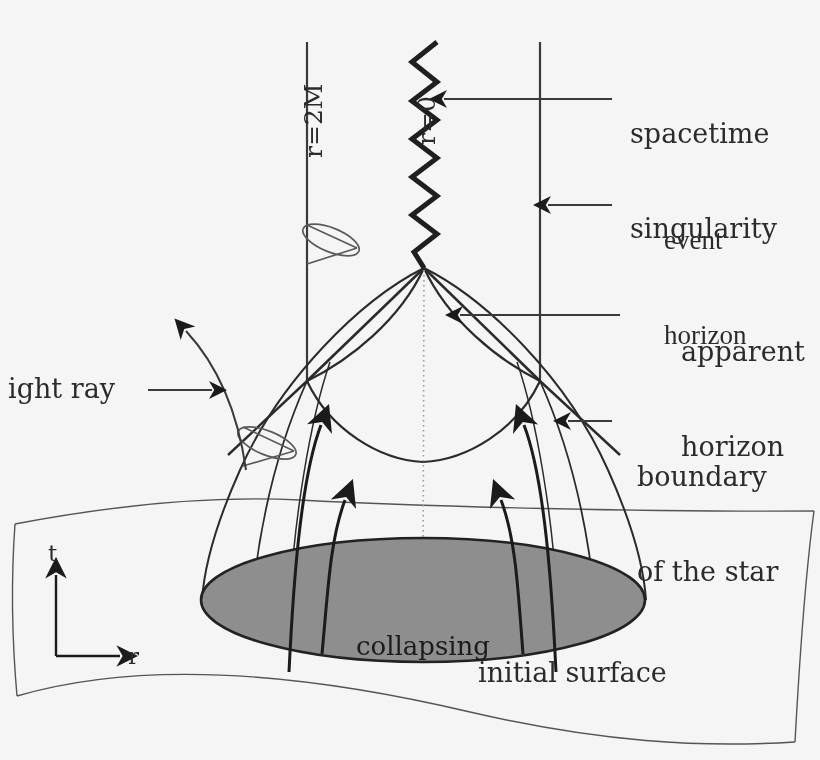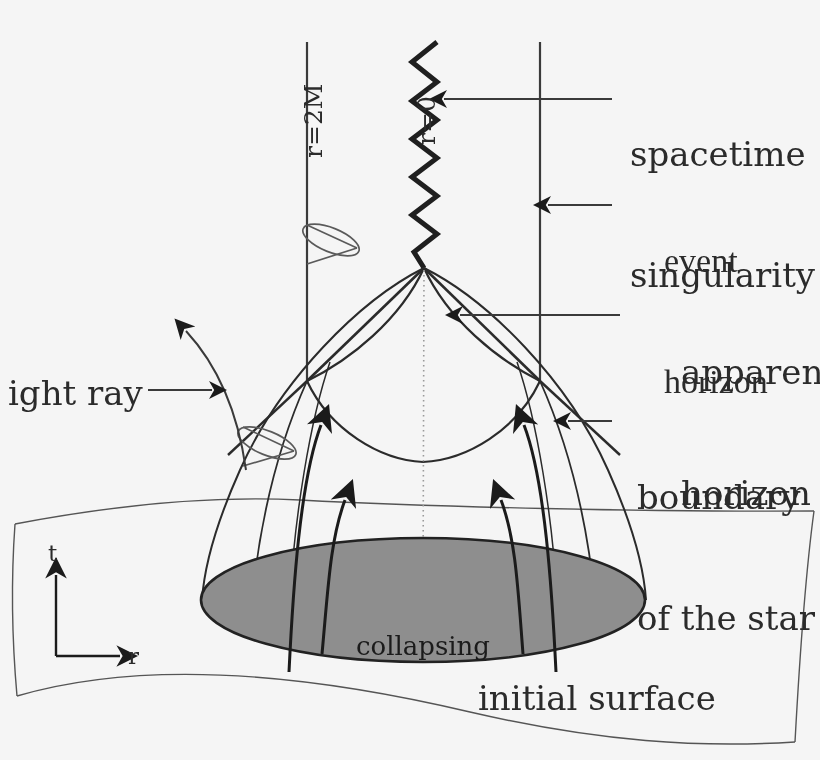--- a/index.html
+++ b/index.html
@@ -12,21 +12,21 @@
   #stage{position:relative;width:820px;height:760px;}
   svg#diagram{position:absolute;left:0;top:0;width:820px;height:760px;display:block;}
   .lbl{
     position:absolute;
     color:#2b2b2b;
     font-family:"DejaVu Serif",serif;
     line-height:1.18;
     white-space:pre;
     user-select:none;
   }
-  .lbl.big{font-size:34px;}
+  .lbl.big{font-size:27px;}
   .lbl.mid{font-size:26px;}
   .lbl.axis{font-size:23px;}
   .rot{transform:rotate(-90deg);transform-origin:0 0;font-size:25px;}
   .ctr{text-align:center;}
 </style>
 </head>
 <body>
 
 <div id="stage">
 
@@ -141,21 +141,21 @@
     <div>boundary</div>
     <div>of the star</div>
   </div>
 
   <div class="lbl big" style="left:8px;top:373px;text-align:right;">ight ray</div>
 
   <div class="lbl mid ctr" style="left:323px;top:570px;width:200px;color:#1b1b1b;">
     <div>collapsing</div>
   </div>
 
-  <div class="lbl big" style="left:478px;top:678px;">initial surface</div>
+  <div class="lbl big" style="left:478px;top:657px;">initial surface</div>
 
   <div class="lbl rot" style="left:299px;top:158px;">r=2M</div>
 
   <div class="lbl rot" style="left:412px;top:145px;">r=0</div>
 
   <div class="lbl axis" style="left:48px;top:540px;">t</div>
 
   <div class="lbl axis" style="left:128px;top:643px;">r</div>
 
 </div>

